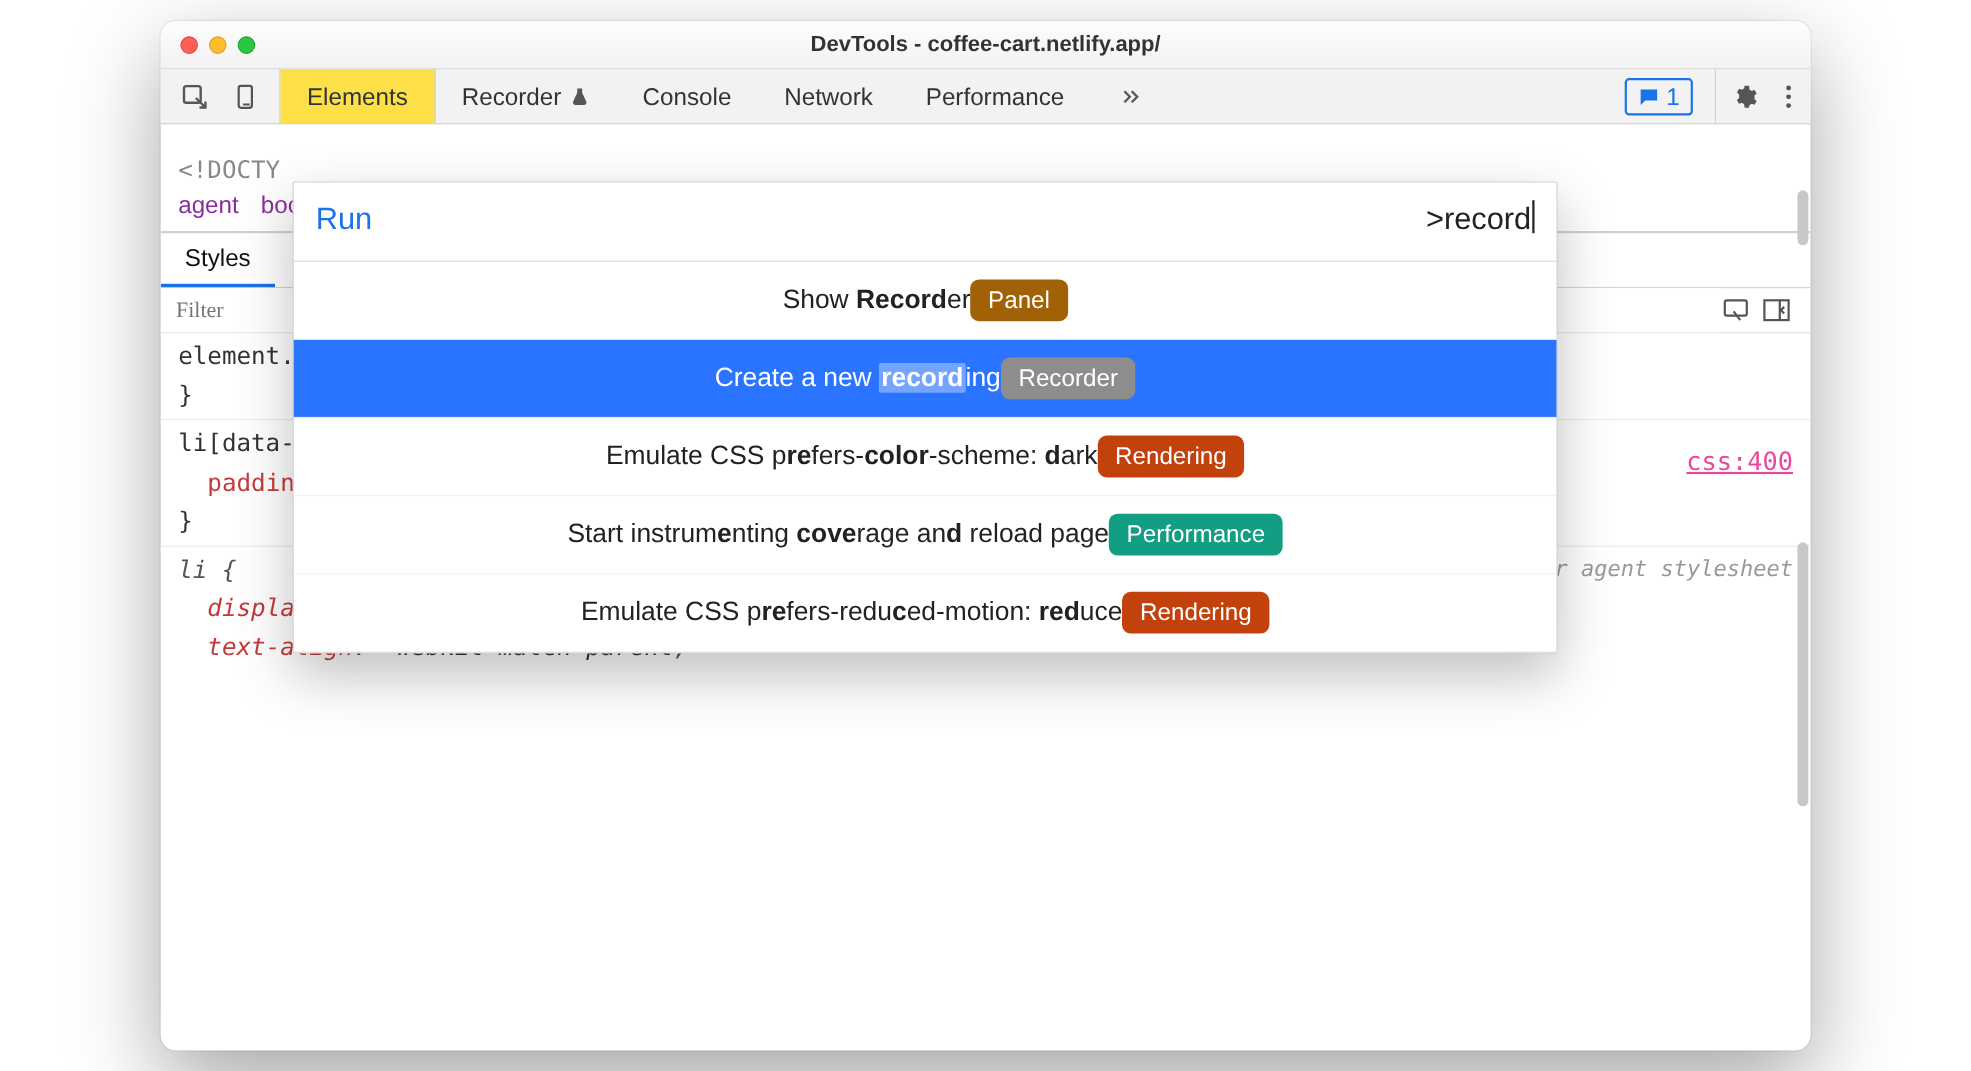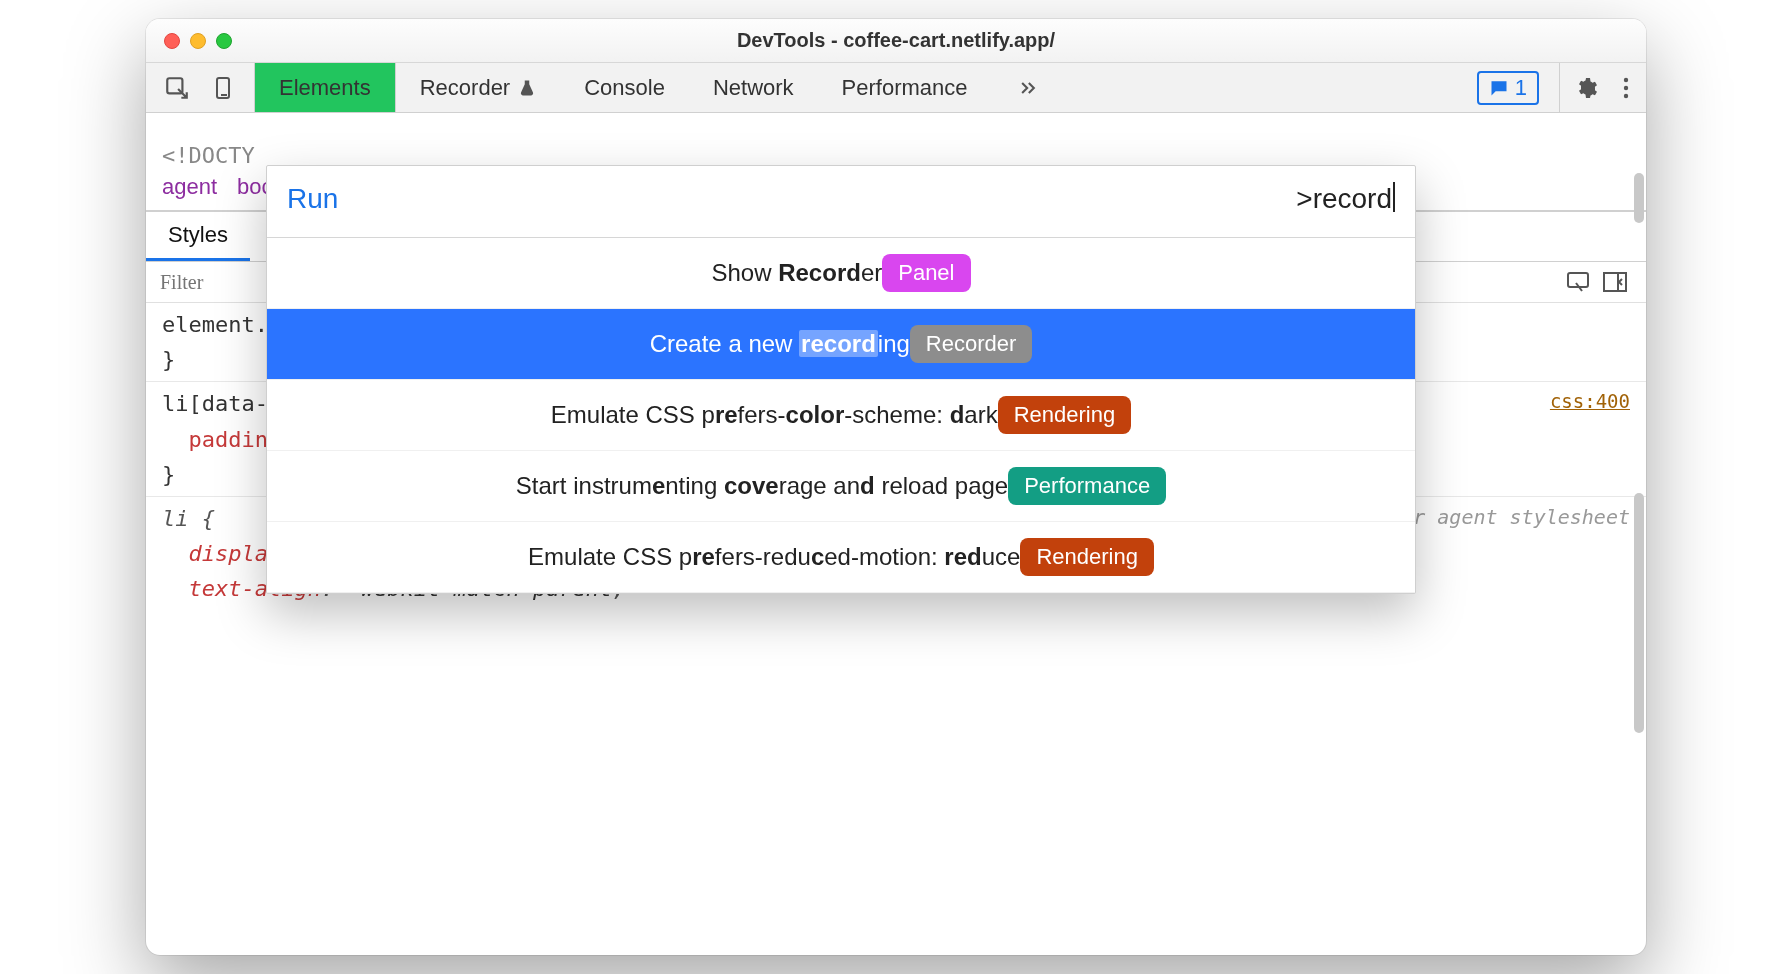--- a/index.html
+++ b/index.html
@@ -44,42 +44,42 @@
     background:#f2f2f2;
     border-bottom:1px solid #d0d0d0;
     display:flex;
     align-items:center;
     font-size:22px;
     color:#333;
   }
   .tool-left { display:flex; align-items:center; gap:22px; padding:0 18px; border-right:1px solid #d0d0d0; height:100%;}
   .tabs { display:flex; align-items:center; height:100%; }
   .tab { padding:0 24px; height:100%; display:flex; align-items:center; gap:8px; cursor:pointer; color:#333;}
-  .tab.active { background:#22c55e; border-right:1px solid #d0d0d0;}
+  .tab.active { background:#fde047; border-right:1px solid #d0d0d0;}
   .tool-right { margin-left:auto; display:flex; align-items:center; height:100%; }
   .issues { display:flex; align-items:center; gap:6px; border:2px solid #1a73e8; border-radius:4px; padding:2px 10px; color:#1a73e8; font-weight:500; margin-right:14px;}
   .divider { width:1px; height:100%; background:#d0d0d0; margin:0 6px;}
   .icon-btn { width:40px; display:flex; align-items:center; justify-content:center; cursor:pointer; color:#555;}
   
   .content { flex:1; position:relative; overflow:hidden; font-family: "Menlo","Consolas",monospace; font-size:22px; color:#333;}
   .code-area { padding:10px 16px 0 16px; }
   .doctype { color:#888; }
   .breadcrumbs { display:flex; gap:20px; padding:6px 16px 10px 16px; font-family:-apple-system,Helvetica,Arial,sans-serif; color:#8d2da0; font-size:22px; border-bottom:2px solid #d0d0d0; }
   
   .styles-tabs { display:flex; border-bottom:1px solid #d0d0d0; font-family:-apple-system,Helvetica,Arial,sans-serif; font-size:22px;}
   .styles-tab { padding:10px 22px; color:#333; cursor:pointer;}
   .styles-tab.active { border-bottom:3px solid #1a73e8; color:#111;}
   .filter-row { display:flex; align-items:center; border-bottom:1px solid #e0e0e0; }
   .filter-input { flex:1; height:40px; padding:0 14px; font-size:20px; color:#777; border:none; outline:none; font-family:-apple-system; }
   .filter-icons { display:flex; gap:10px; padding-right:18px; color:#555; }
   .css-block { padding:4px 16px; border-bottom:1px solid #e8e8e8; line-height:1.6; font-size:22px;}
   .css-selector { color:#333; }
   .css-prop-name { color:#c53939; }
   .css-prop-val { color:#333; }
-  .css-src { float:right; color:#a16207; text-decoration:underline; font-size:19px;}
+  .css-src { float:right; color:#ec4899; text-decoration:underline; font-size:23px;margin-top:16px;}
   .ua-label { float:right; color:#999; font-style:italic; font-size:20px;}
   .italic { font-style:italic; color:#555;}
   
   .scroll-gutter { position:absolute; right:2px; top:60px; width:10px; height:50px; background:#c8c8c8; border-radius:5px;}
   .scroll-gutter2 { position:absolute; right:2px; top:380px; width:10px; height:240px; background:#c8c8c8; border-radius:5px;}
   
   .palette {
     position:absolute;
     top:52px;
     left:120px;
@@ -93,21 +93,21 @@
   }
   .palette-input { display:flex; align-items:center; gap:8px; padding:16px 20px 22px 20px; font-size:28px; border-bottom:1px solid #d6d6d6;justify-content:space-between;}
   .palette-prefix { color:#1a73e8; font-weight:500;}
   .palette-query { color:#222; position:relative;}
   .cursor { display:inline-block; width:2px; height:30px; background:#222; vertical-align:-4px; margin-left:1px;}
   .palette-row { display:flex; align-items:center; justify-content:center; padding:16px 22px; font-size:24px; color:#222; cursor:pointer; border-bottom:1px solid #f0f0f0;}
   .palette-row.selected { background:#2b74ff; color:#fff; }
   .palette-row .label b { font-weight:700; }
   .hl { background:rgba(255,255,255,0.35); padding:0 2px; border-radius:2px;}
   .badge { padding:6px 16px; border-radius:8px; color:#fff; font-size:22px; font-weight:500; white-space:nowrap;}
-  .badge.panel { background:#d946ef; }
+  .badge.panel { background:#a16207; }
   .badge.recorder { background:#8d8d8d; }
   .badge.rendering { background:#c2410c; }
   .badge.performance { background:#139e84; }
   
   svg { display:block; }
 </style>
 </head>
 <body>
 
 <div class="window">

